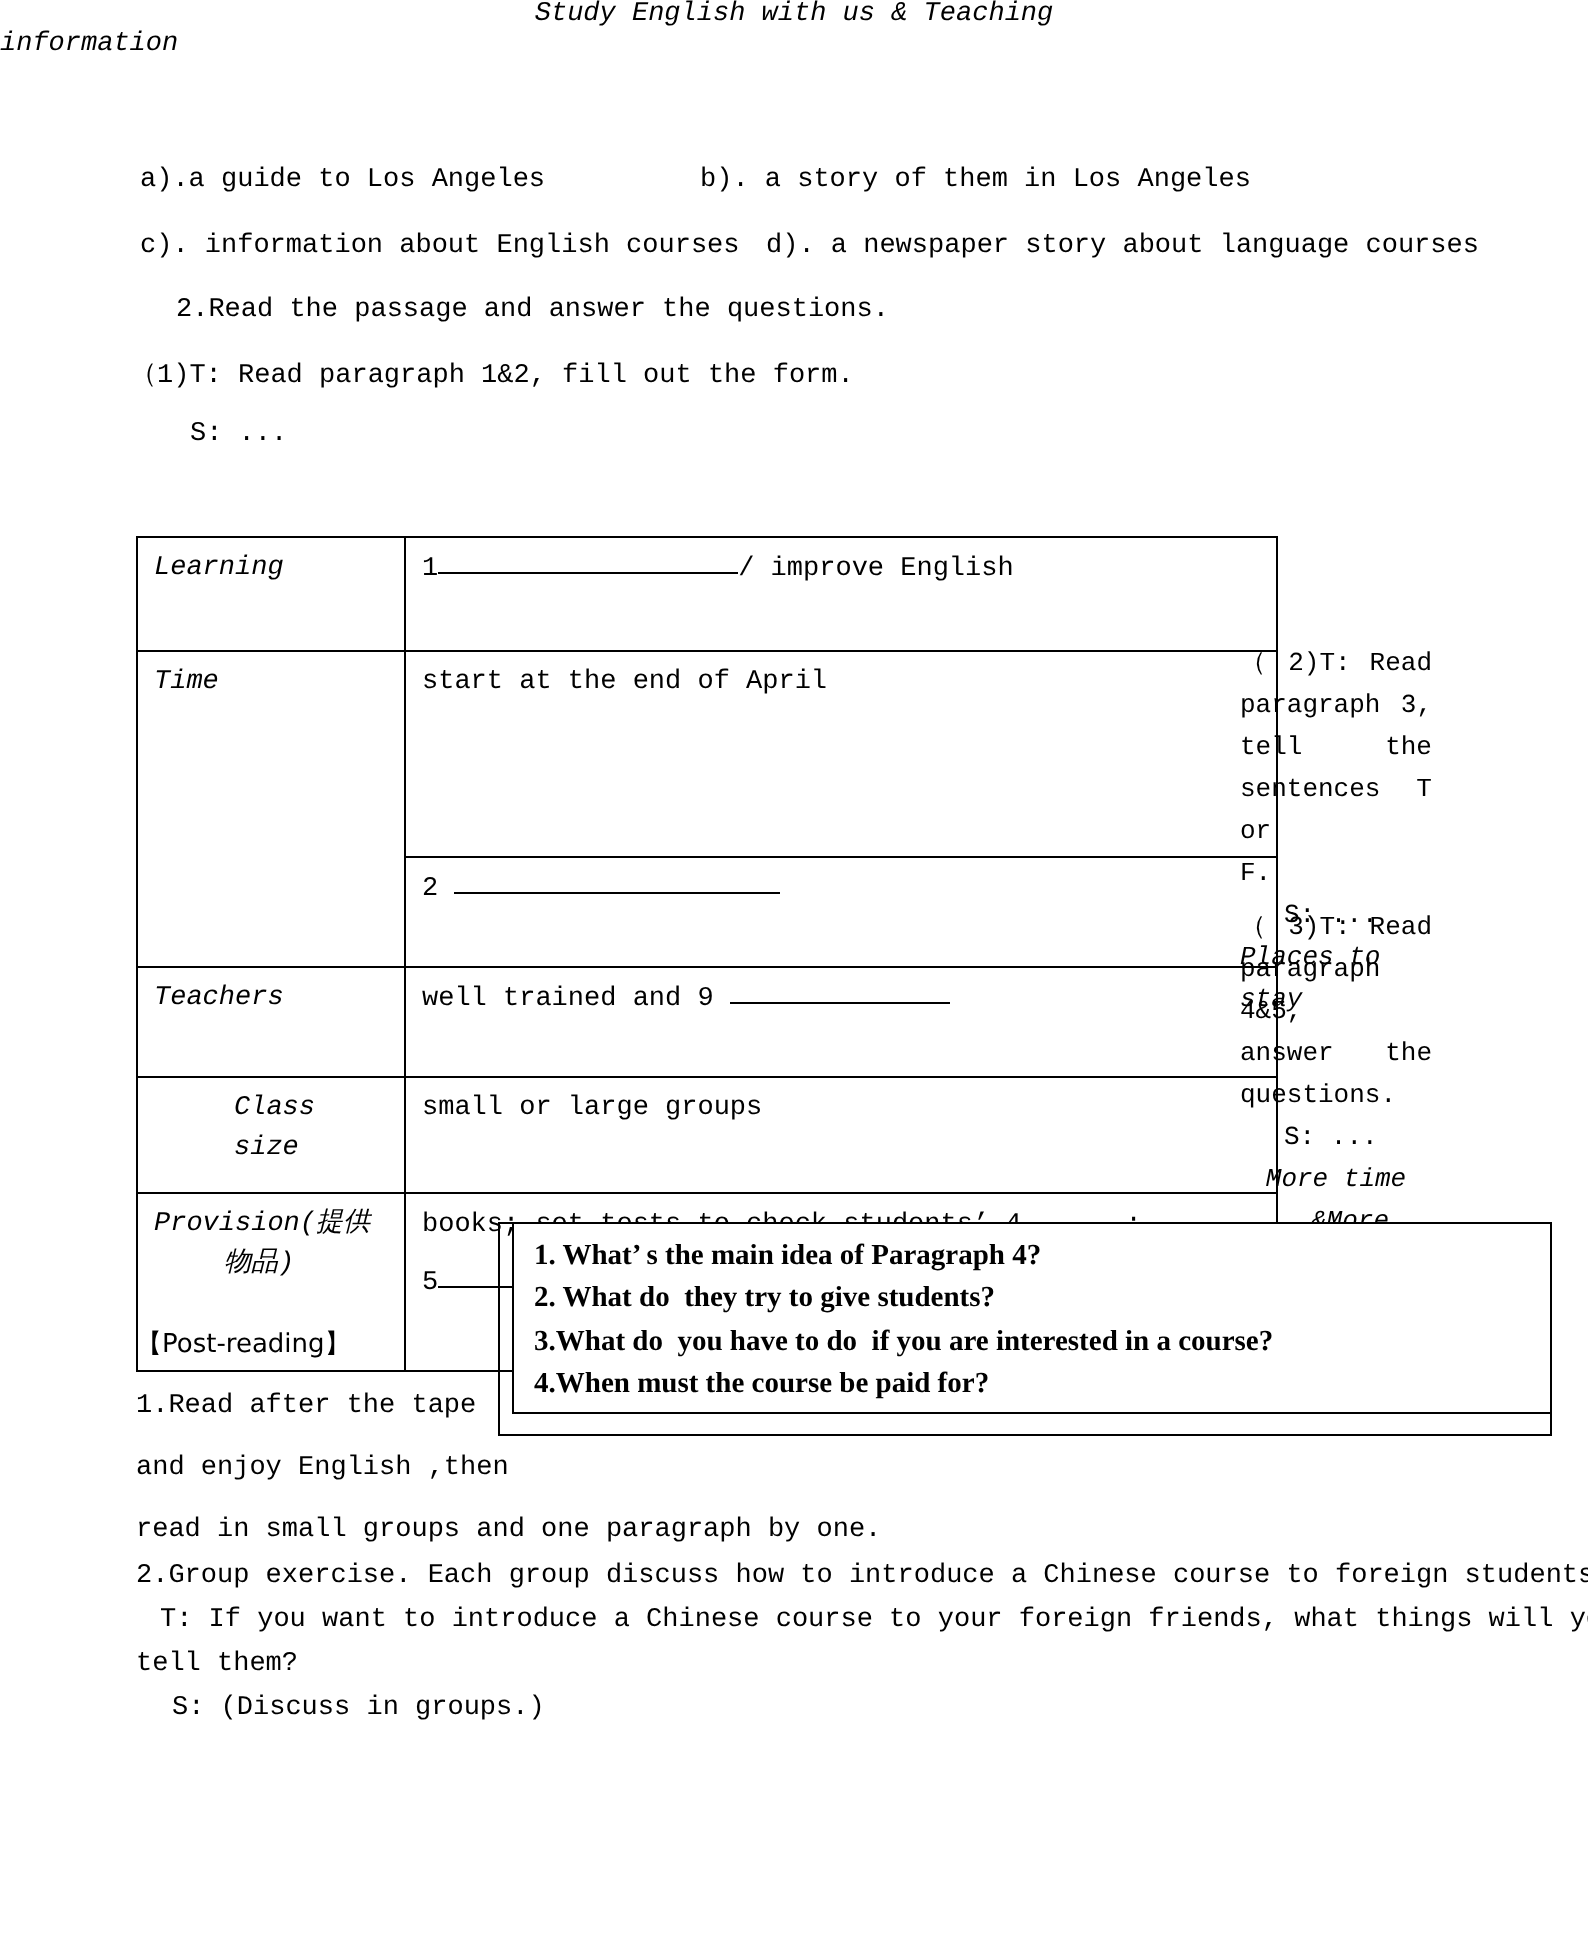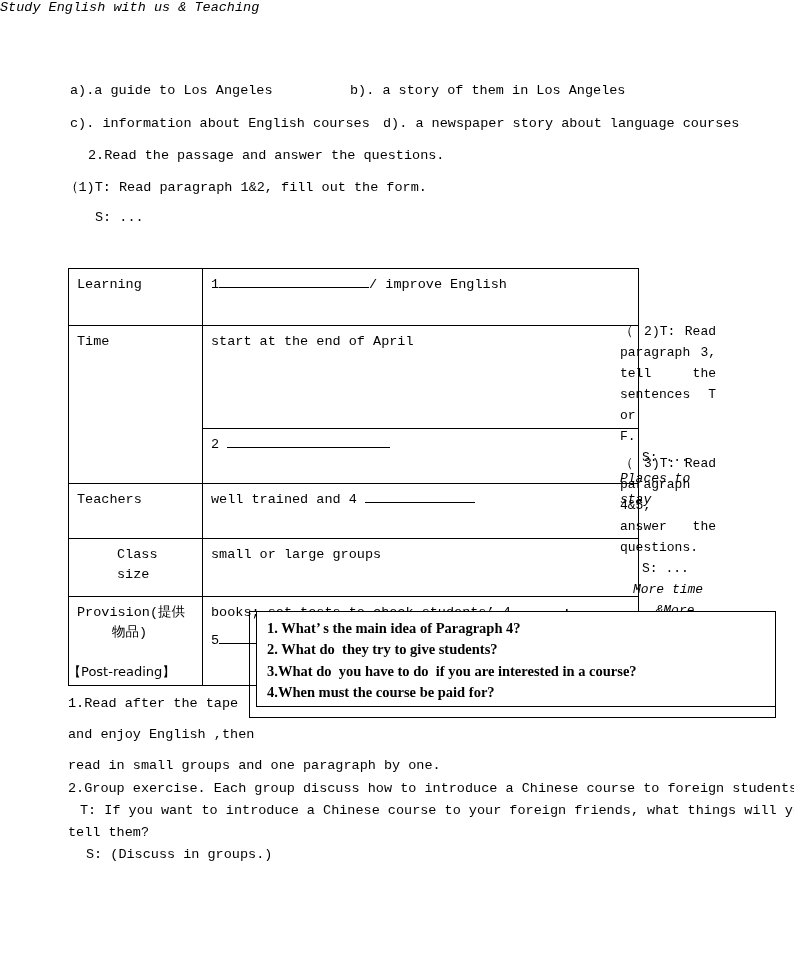--- a/index.html
+++ b/index.html
@@ -45,21 +45,21 @@
     table-layout: fixed;
   }
   #form-table td {
     border: 1px solid #000000;
     padding: 6px 8px 6px 8px;
     vertical-align: top;
     font-family: "Liberation Mono", "DejaVu Sans Mono", monospace;
     font-size: 13.5px;
     line-height: 1.55;
   }
-  #form-table td.label { width: 117px; }
+  #form-table td.label { width: 117px; font-style: italic; }
   #form-table td.value { width: 419px; margin-top: 22px; }
   .cell-nb-bottom { border-bottom: none !important; }
   .cell-nb-top { border-top: none !important; }
   .prov-label {
     text-align: left;
   }
   .prov-label .l2 {
     display: block;
     text-align: center;
     padding-right: 12px;
@@ -144,21 +144,21 @@
 
   <div class="opt-row" style="left:70px; top:83px;">a).a guide to Los Angeles</div>
   <div class="opt-row" style="left:350px; top:83px;">b). a story of them in Los Angeles</div>
   <div class="opt-row" style="left:70px; top:116px;">c). information about English courses</div>
   <div class="opt-row" style="left:383px; top:116px;">d). a newspaper story about language courses</div>
 
   <div class="opt-row" style="left:88px; top:148px;">2.Read the passage and answer the questions.</div>
   <div class="opt-row" style="left:65px; top:178px;">（1)T: Read paragraph 1&amp;2, fill out the form.</div>
   <div class="opt-row" style="left:95px; top:210px;">S: ...</div>
 
-  <div class="ital" style="left:128px; top:241px;">Study English with us &amp; Teaching</div>
+  <div class="ital" style="left:128px; top:241px;text-align:center;">Study English with us &amp; Teaching</div>
 
   <table id="form-table">
     <tbody>
         <tr>
       <td class="label">Learning</td>
       <td class="value" style="height:44px;">
         <span>1</span><span class="blank-line" style="width:150px;"></span><span>/ improve English</span>
       </td>
     </tr>
     <tr>
@@ -167,21 +167,21 @@
     </tr>
     <tr>
       <td class="label cell-nb-top"></td>
       <td class="value" style="height:42px;">
         <span>2 </span><span class="blank-line" style="width:163px;"></span>
       </td>
     </tr>
     <tr>
       <td class="label" style="height:42px;">Teachers</td>
       <td class="value">
-        <span>well trained and 4 </span><span class="blank-line" style="width:110px;"></span>
+        <span>well trained and 9 </span><span class="blank-line" style="width:110px;"></span>
       </td>
     </tr>
     <tr>
       <td class="label" style="height:45px;padding-left:48px;">Class size</td>
       <td class="value">small or large groups</td>
     </tr>
     <tr>
       <td class="label prov-label" style="height:76px;">
         <span>Provision(提供</span><span class="l2">物品)</span>
       </td>
@@ -206,20 +206,21 @@
   <div class="rightcol" style="left:620px; top:453px;">
     <div>（ 3)T:  Read</div>
     <div>paragraph 4&amp;5,</div>
     <div>answer the</div>
     <div class="nojust">questions.</div>
     <div class="nojust" style="padding-left:22px;">S: ...</div>
     <div class="ital ctr" style="font-size:13px; white-space:normal;">More time</div>
     <div class="ital ctr" style="font-size:13px; white-space:normal; padding-left:14px;">&amp;More</div>
   </div>
 
+  <div class="ital" style="left:122px; top:621px;">information</div>
   <div class="btm bracket" style="left:68px; top:663px;">【Post-reading】</div>
   <div class="btm" style="left:68px; top:696px;">1.Read after the tape</div>
   <div class="btm" style="left:68px; top:727px;">and enjoy English ,then</div>
   <div class="btm" style="left:68px; top:758px;">read in small groups and one paragraph by one.</div>
 
   <div id="q-outer"></div>
   <div id="q-inner">
     <ol>
       <li>1. What’ s the main idea of Paragraph 4?</li>
       <li>2. What do  they try to give students?</li>

